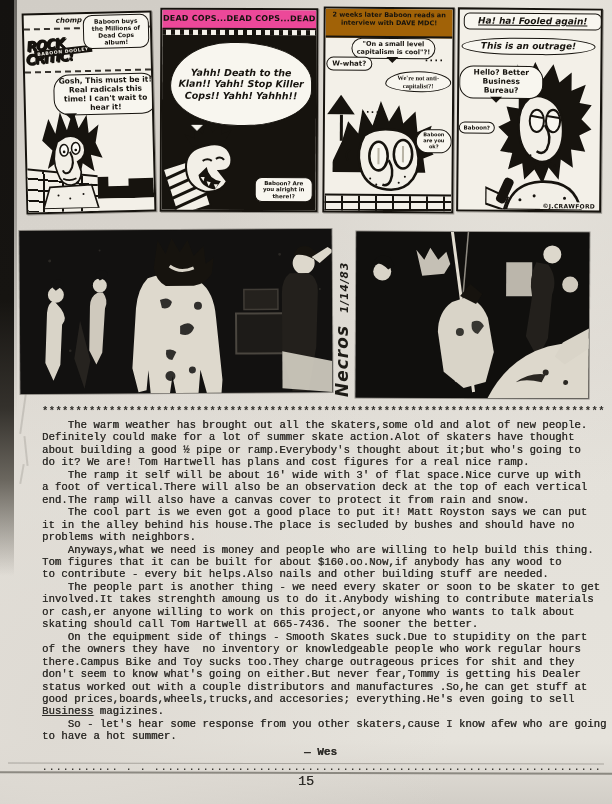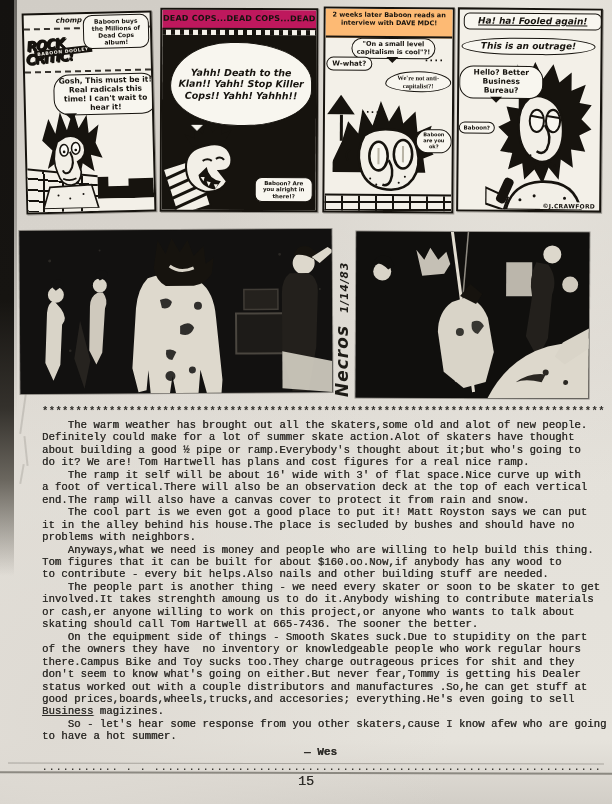--- a/index.html
+++ b/index.html
@@ -42,32 +42,32 @@
   .b-sp1{left:28px;top:60px;width:94px;font-size:7.5px;border-radius:16px;}
   .b-sp1:after{left:10px;bottom:-11px;border-top-color:#16130e;}
   .char1{position:absolute;left:4px;top:94px;width:78px;height:100px;z-index:2;}
   .skyline1{position:absolute;bottom:12px;left:0;right:0;height:28px;background:#16130e;z-index:1;
     clip-path:polygon(0 100%,0 42%,12% 42%,12% 12%,28% 12%,28% 52%,46% 52%,46% 22%,64% 22%,64% 56%,80% 56%,80% 30%,100% 30%,100% 100%);}
   .brick1{position:absolute;bottom:-4px;left:-4px;width:74px;height:42px;transform:skewY(7deg);border-top:2px solid #16130e;
     background-color:#f3f0e8;z-index:1;
     background-image:repeating-linear-gradient(0deg,#16130e 0 2px,transparent 2px 11px),
                      repeating-linear-gradient(90deg,#16130e 0 2px,transparent 2px 19px);}
   
-  .p2-header{position:absolute;top:0;left:0;right:0;height:18px;background:#be185d;border-bottom:2px solid #16130e;
+  .p2-header{position:absolute;top:0;left:0;right:0;height:18px;background:#ec4899;border-bottom:2px solid #16130e;
     font-weight:900;font-size:8px;line-height:18px;text-align:center;letter-spacing:.2px;z-index:2;}
   .p2-deco{position:absolute;top:20px;left:0;right:0;height:5px;z-index:2;
     background:repeating-linear-gradient(90deg,#16130e 0 4px,#f3f0e8 4px 9px);}
   .p2-body{position:absolute;top:25px;left:0;right:0;bottom:0;background:#16130e;}
   .b-yahh{left:8px;top:32px;width:132px;height:74px;font-style:italic;font-weight:900;font-size:9.5px;
     border-radius:45% 55% 50% 50%/55% 50% 45% 50%;display:flex;align-items:center;justify-content:center;padding:4px;}
   .b-yahh:after{left:20px;bottom:-12px;border-top-color:#f8f6ef;filter:drop-shadow(0 2px 0 #16130e);}
   .char2{position:absolute;left:0;bottom:0;width:102px;height:90px;z-index:2;}
   .b-bab2{right:3px;bottom:8px;width:48px;font-size:5.5px;border-radius:7px;}
   
-  .p3-cap{position:absolute;top:0;left:0;right:0;height:25px;background:#fdba74;border-bottom:2px solid #16130e;
+  .p3-cap{position:absolute;top:0;left:0;right:0;height:25px;background:#a16207;border-bottom:2px solid #16130e;
     font-weight:800;font-size:6.5px;line-height:1.3;text-align:center;padding-top:2px;z-index:3;}
   .b-quote{left:26px;top:29px;width:74px;font-size:6.5px;border-radius:13px;}
   .b-quote:after{left:34px;bottom:-11px;border-top-color:#16130e;}
   .b-what{left:1px;top:48px;width:36px;font-size:7px;}
   .b-anti{right:1px;top:62px;width:56px;font-size:6.5px;border-radius:50% 50% 45% 55%/60% 55% 45% 40%;font-family:Liberation Serif, serif;}
   .b-ok3{right:0;top:120px;width:30px;font-size:5px;padding:2px 2px;}
   .dots3{position:absolute;font-weight:900;font-size:9px;letter-spacing:1.5px;z-index:2;}
   .lamp3{position:absolute;left:2px;top:86px;width:28px;height:46px;z-index:1;}
   .lamp3:before{content:"";position:absolute;left:0;top:0;width:28px;height:20px;background:#16130e;
     clip-path:polygon(50% 0,100% 100%,0 100%);}

